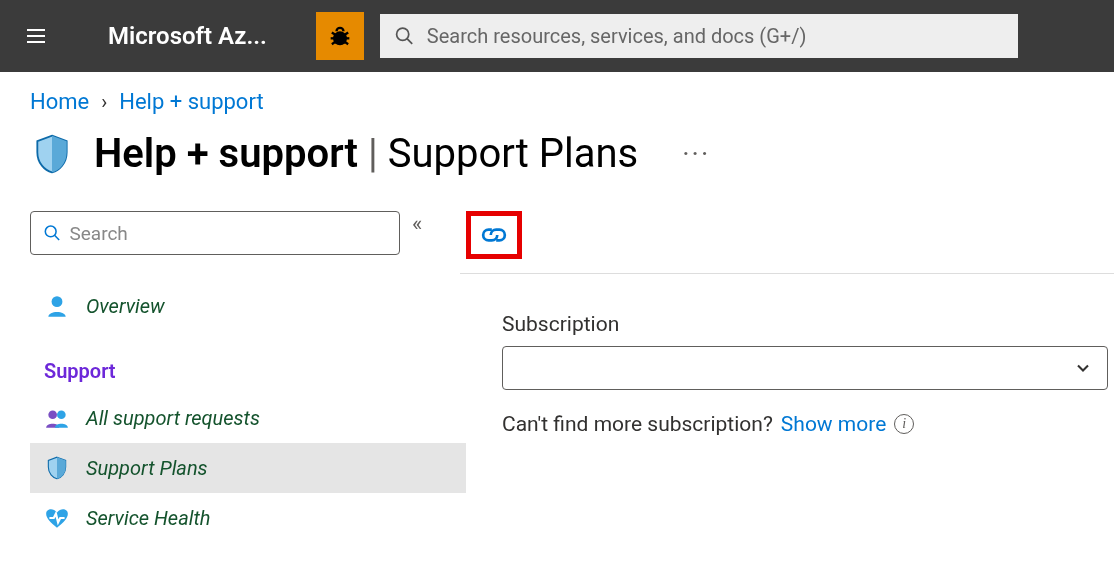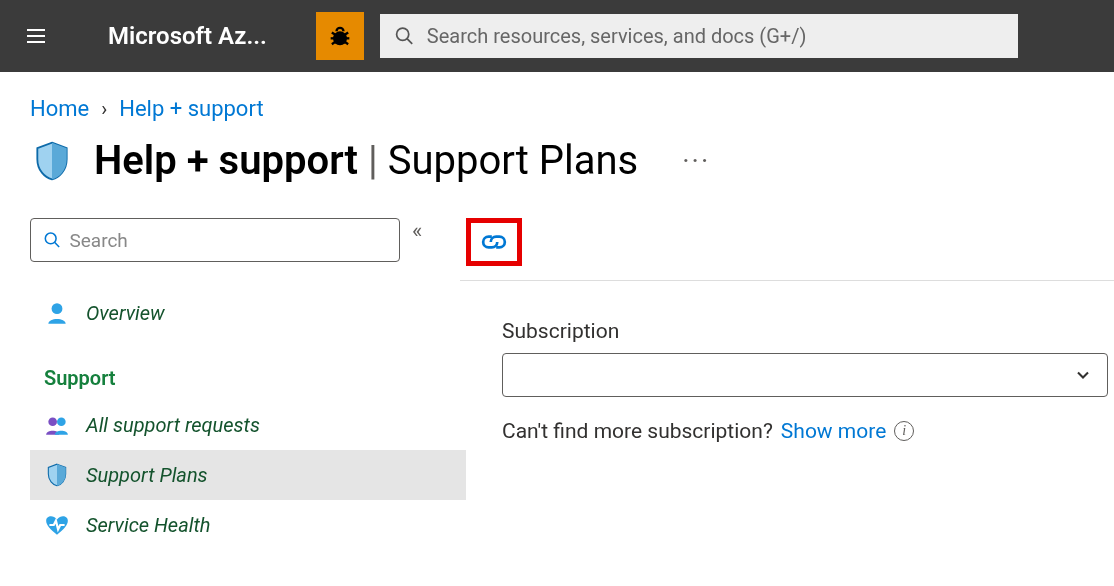--- a/index.html
+++ b/index.html
@@ -11,21 +11,21 @@
   .hamburger svg { width: 24px; height: 24px; stroke: #fff; }
   .brand { color: #fff; font-size: 24px; font-weight: 600; margin-left: 40px; white-space: nowrap; overflow: hidden; text-overflow: ellipsis; width: 180px; }
   .bug-btn { width: 48px; height: 48px; background: #e68a00; display: flex; align-items: center; justify-content: center; margin-left: 20px; cursor: pointer; }
   .bug-btn svg { width: 28px; height: 28px; fill: #000; }
   .search-box { flex: 0 0 638px; height: 44px; background: #eee; display: flex; align-items: center; padding: 0 14px; margin-left: 8px; }
   .search-box svg { width: 22px; height: 22px; stroke: #555; fill: none; stroke-width: 2; }
   .search-box input { border: none; background: transparent; font-size: 20px; color: #555; margin-left: 12px; width: 100%; outline: none; }
   .search-box input::placeholder { color: #666; }
 
   
-  .breadcrumb { padding: 24px 30px 0; font-size: 22px; color: #323130; display: flex; gap: 12px; align-items: center; }
+  .breadcrumb { padding: 17px 30px 0; font-size: 22px; color: #323130; display: flex; gap: 12px; align-items: center; }
   .breadcrumb a { color: #0078d4; text-decoration: none; cursor: pointer; }
   .breadcrumb .sep { color: #323130; font-size: 20px; }
 
   
   .page-header { display: flex; align-items: center; padding: 16px 30px 0; gap: 20px; }
   .page-header .shield-ico { width: 44px; height: 44px; display: flex; align-items: center; justify-content: center; }
   .page-header h1 { font-size: 40px; font-weight: 400; display: flex; align-items: baseline; gap: 10px; }
   .page-header .bold { font-weight: 600; }
   .page-header .divider { color: #605e5c; font-weight: 400; }
   .page-header .more { font-size: 28px; color: #605e5c; margin-left: 24px; cursor: pointer; letter-spacing: 2px; }
@@ -38,21 +38,21 @@
   .side-search-row { display: flex; gap: 12px; }
   .side-search { flex: 0 0 370px; height: 44px; border: 1px solid #605e5c; border-radius: 4px; display: flex; align-items: center; padding: 0 12px; }
   .side-search svg { width: 20px; height: 20px; stroke: #0078d4; fill: none; stroke-width: 2; }
   .side-search input { border: none; background: transparent; font-size: 19px; color: #605e5c; margin-left: 8px; width: 100%; outline: none; }
   .side-search input::placeholder { color: #888; }
   .collapse-btn { font-size: 22px; color: #605e5c; cursor: pointer; user-select: none; }
   .nav-item { display: flex; align-items: center; gap: 16px; padding: 12px 14px; font-size: 20px; color: #14532d; cursor: pointer; width: 436px; font-style: italic; }
   .nav-item.first-top { margin-top: 26px; }
   .nav-item.selected { background: #e5e5e5; }
   .nav-item .ico { width: 26px; height: 26px; display: flex; align-items: center; justify-content: center; }
-  .nav-section { font-size: 20px; font-weight: 600; color: #15803d; padding: 28px 14px 10px; }
+  .nav-section { font-size: 20px; font-weight: 600; color: #6d28d9; padding: 28px 14px 10px; }
 
   
   .main { flex: 1; padding: 0 0 0 0; }
   .toolbar { display: flex; align-items: center; gap: 24px; padding-bottom: 14px; border-bottom: 1px solid #ddd; margin-left: -6px; padding-left: 6px; }
   .tbtn { display: flex; align-items: center; gap: 12px; font-size: 22px; color: #323130; cursor: pointer; padding: 6px 10px; }
   .tbtn.highlight { border: 5px solid #e60000; }
   .tbtn svg { width: 26px; height: 26px; }
   .tbtn.refresh svg { stroke: #0078d4; fill: none; stroke-width: 2; }
   .tbtn.link svg { stroke: #0078d4; fill: none; stroke-width: 2.5; }
 

